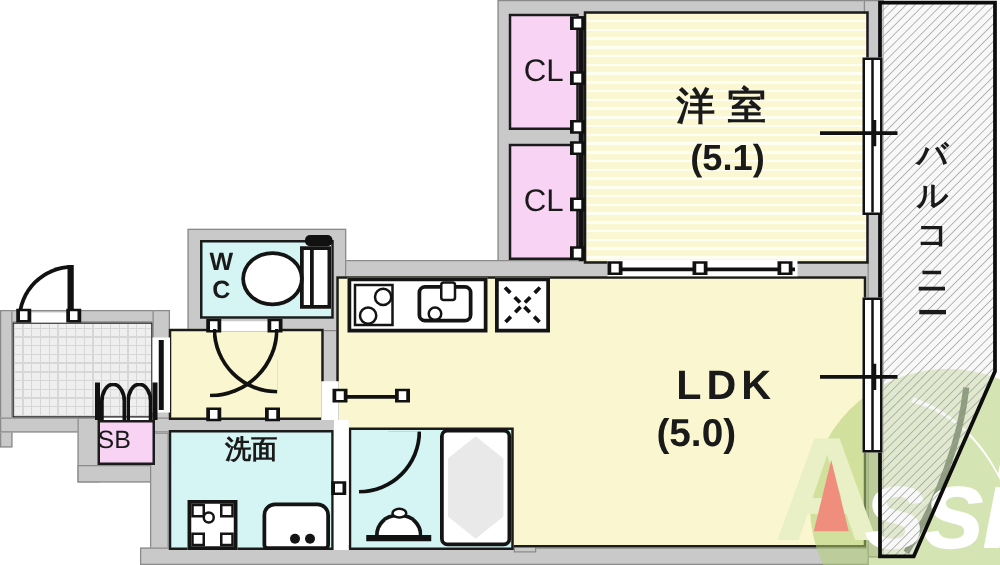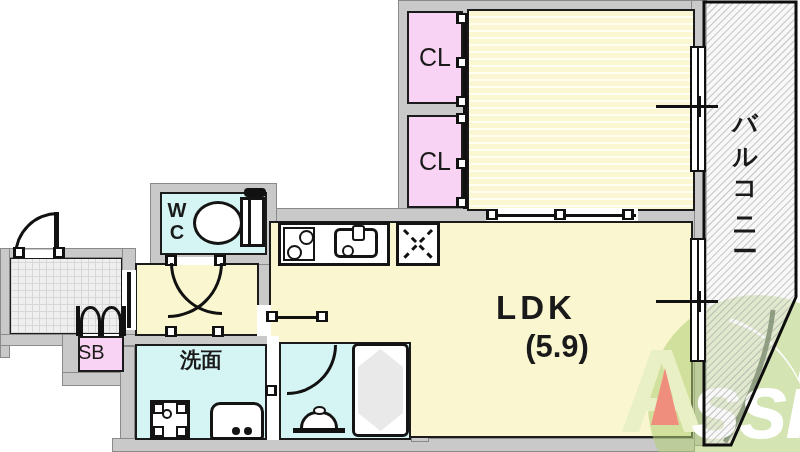--- a/index.html
+++ b/index.html
@@ -172,24 +172,26 @@
       <div class="mid"></div>
     </div>
   <div class="win" style="left:690px;top:238px;width:16px;height:124px;">
       <div class="mid"></div>
     </div>
   <div class="blk" style="left:656px;top:105px;width:62px;height:3px;"></div>
   <div class="blk" style="left:698px;top:96px;width:3px;height:21px;"></div>
   <div class="blk" style="left:656px;top:300px;width:62px;height:3px;"></div>
   <div class="blk" style="left:698px;top:291px;width:3px;height:21px;"></div>
 
+  <div class="lbl" style="left:470px;top:68px;width:224px;font-size:31px;letter-spacing:10px;">洋室</div>
+  <div class="lbl" style="left:470px;top:112px;width:224px;font-size:29px;">(5.1)</div>
   <div class="lbl" style="left:407px;top:44px;width:56px;font-size:25px;font-weight:500;">CL</div>
   <div class="lbl" style="left:407px;top:148px;width:56px;font-size:25px;font-weight:500;">CL</div>
-  <div class="lbl" style="left:447px;top:290px;width:178px;font-size:33px;letter-spacing:4px;">LDK</div>
-  <div class="lbl" style="left:468px;top:330px;width:178px;font-size:31px;">(5.9)</div>
+  <div class="lbl" style="left:492px;top:290px;width:178px;font-size:33px;letter-spacing:4px;">LDK</div>
+  <div class="lbl" style="left:468px;top:330px;width:178px;font-size:31px;">(5.0)</div>
   <div class="lbl" style="left:164px;top:199px;width:26px;font-size:20px;font-weight:700;">
     <span>W</span><br>
     <span>C</span>
   </div>
   <div class="lbl" style="left:78px;top:341px;width:26px;font-size:20px;font-weight:500;">SB</div>
   <div class="lbl" style="left:140px;top:348px;width:122px;font-size:21px;text-align:center;">洗面</div>
 
 </div>
 
 </body></html>

